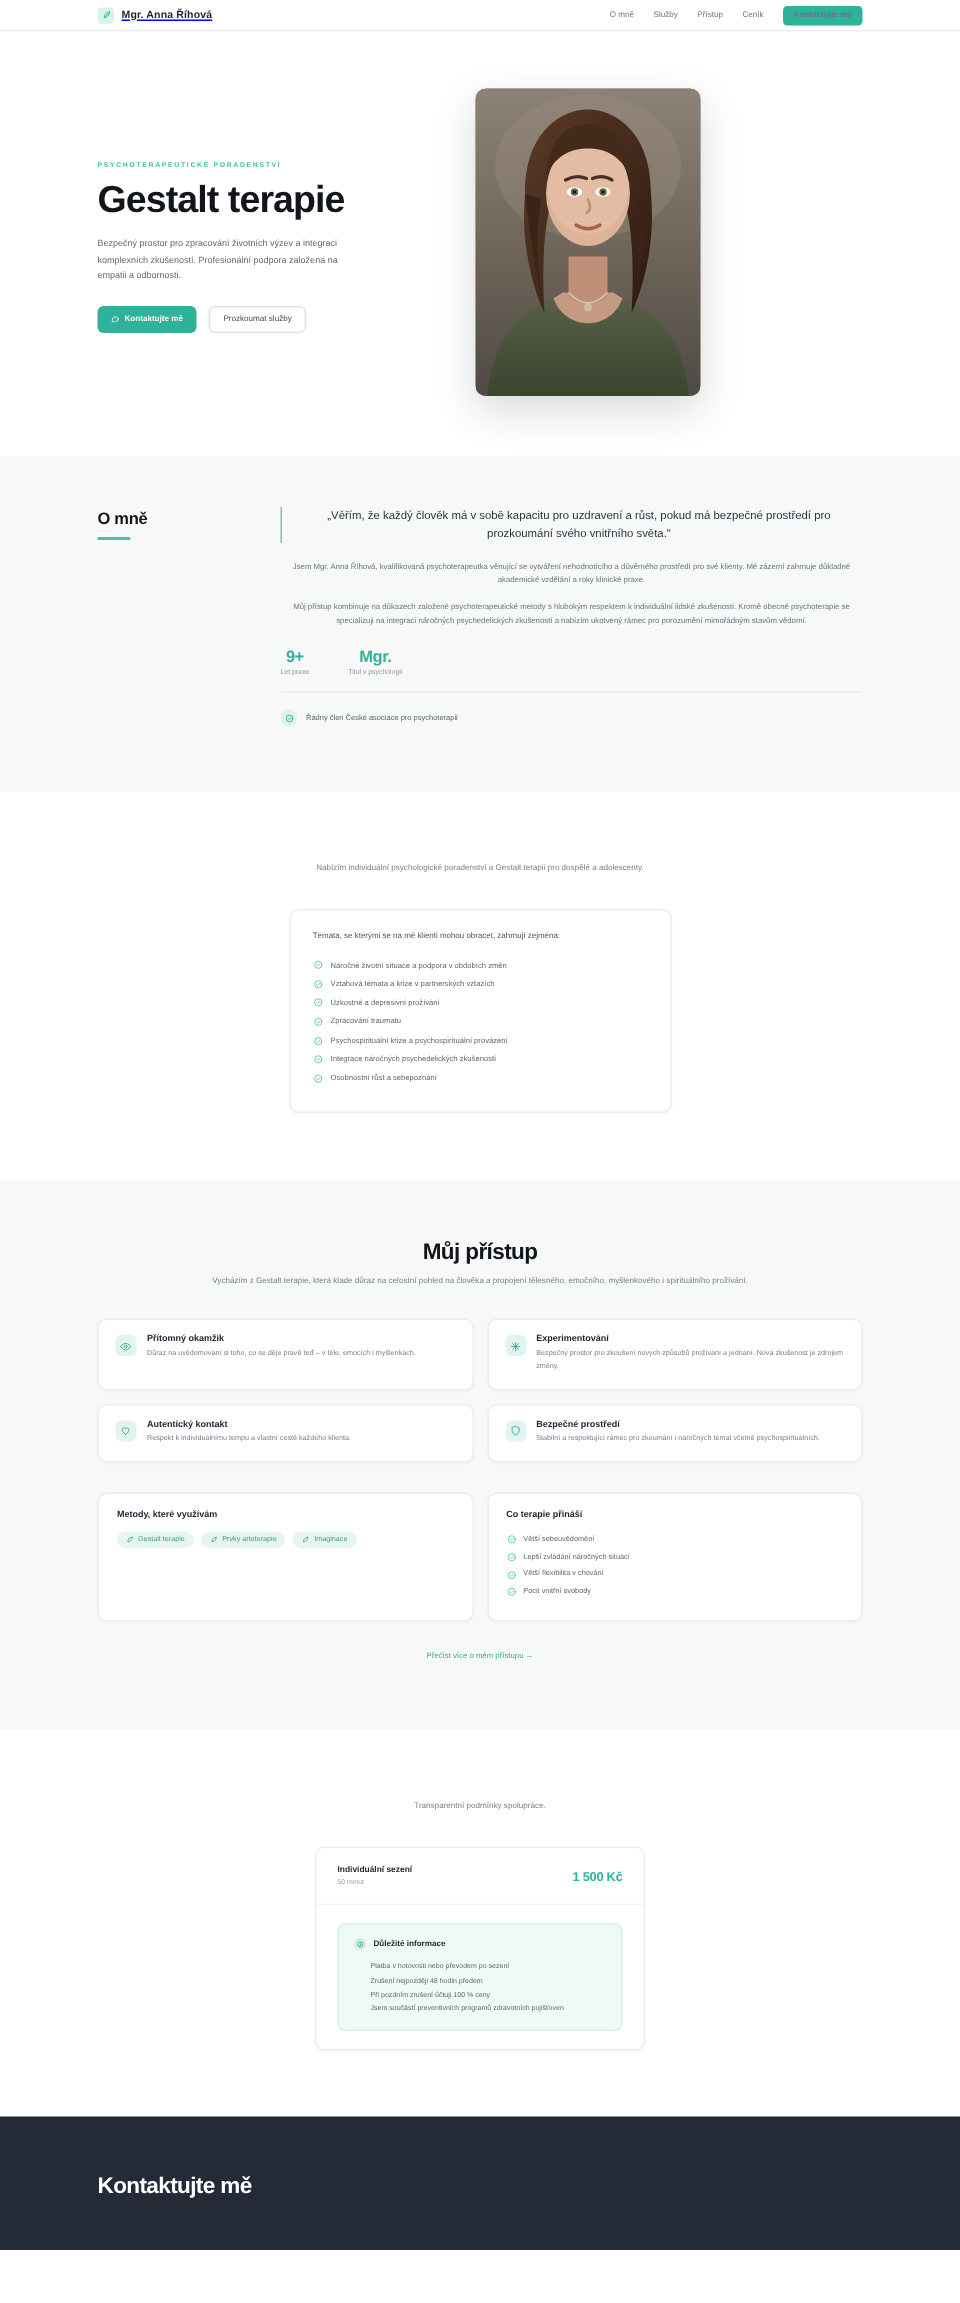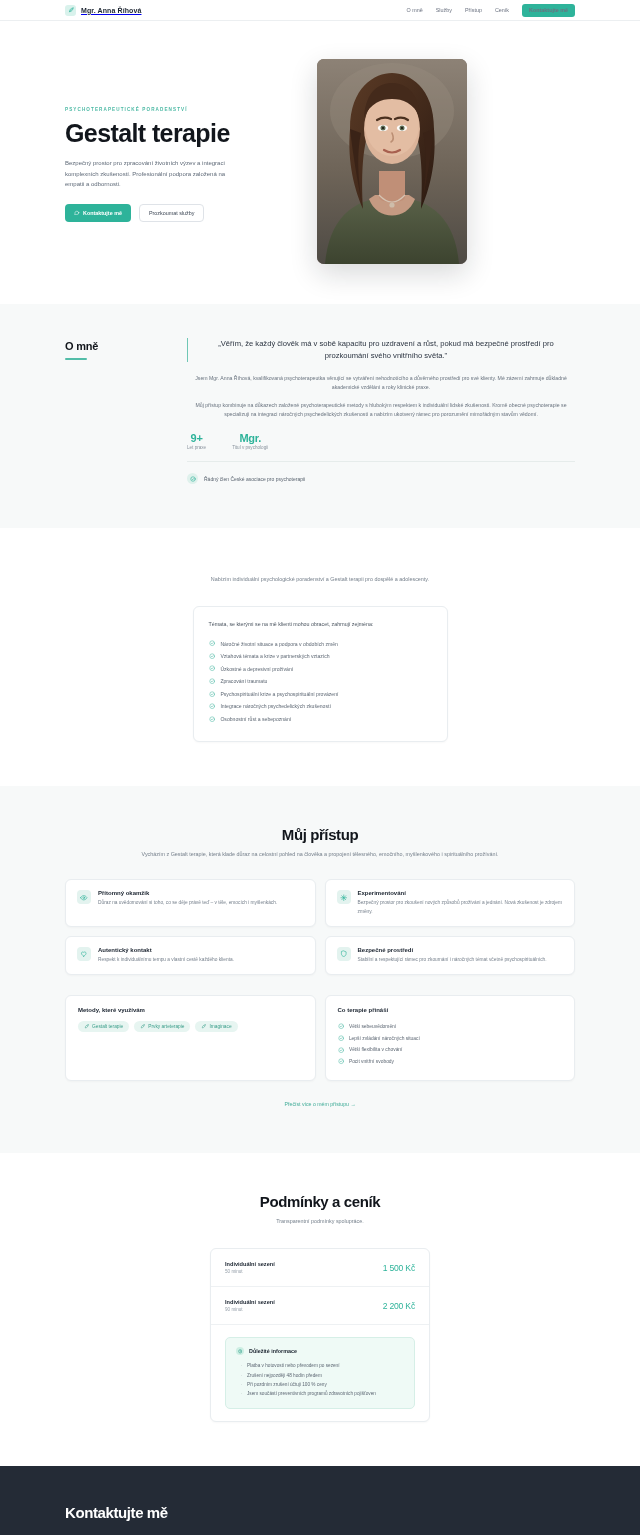--- a/index.html
+++ b/index.html
@@ -129,21 +129,21 @@
   .more { display: block; text-align: center; margin-top: 20px; font-size: 5.2px; color: #3eab97; text-decoration: none; }
 
   
   .price-card { margin: 22px auto 0; width: 220px; padding: 0 0 12px; }
   .price-row {
     display: flex; align-items: center; justify-content: space-between;
     padding: 12px 14px; border-bottom: 1px solid #eef1f3;
   }
   .price-name { font-size: 5.6px; font-weight: 700; color: #1b2430; }
   .price-dur { font-size: 4.6px; color: #96a0aa; margin-top: 2px; }
-  .price-val { font-size: 8.6px; font-weight: 400; color: #2eb39a; letter-spacing: -.2px; }
+  .price-val { font-size: 8.6px; font-weight: 700; color: #2eb39a; letter-spacing: -.2px; }
   .notice {
     margin: 12px 14px 0; background: #effaf6; border: 1px solid #d6efe7;
     border-radius: 5px; padding: 9px 10px 10px;
   }
   .notice-head { display: flex; align-items: center; gap: 5px; margin-bottom: 6px; }
   .notice-head span { font-size: 5.4px; font-weight: 700; color: #1b2430; }
   .notice-ic { width: 8px; height: 8px; border-radius: 50%; background: #cdeee3; display: flex; align-items: center; justify-content: center; flex: none; }
   .notice-ic svg { width: 4.6px; height: 4.6px; display: block; }
   .notice ul { list-style: none; padding-left: 4px; }
   .notice li { font-size: 4.7px; color: #5d6773; padding: 2.1px 0; position: relative; padding-left: 7px; }
@@ -453,37 +453,29 @@
             <span>Pocit vnitřní svobody</span>
           </li>
         </ul>
       </div>
     </div>
 
     <a class="more" href="#">Přečíst více o mém přístupu →</a>
   </section>
 
   <section class="sec">
-    <h2 class="sec-title">Podmínky a ceník</h2>
     <p class="sec-sub">Transparentní podmínky spolupráce.</p>
 
     <div class="card price-card">
       <div class="price-row">
         <div>
           <div class="price-name">Individuální sezení</div>
           <div class="price-dur">50 minut</div>
         </div>
         <div class="price-val">1 500 Kč</div>
-      </div>
-      <div class="price-row">
-        <div>
-          <div class="price-name">Individuální sezení</div>
-          <div class="price-dur">90 minut</div>
-        </div>
-        <div class="price-val">2 200 Kč</div>
       </div>
 
       <div class="notice">
         <div class="notice-head">
           <span class="notice-ic">
             <svg viewBox="0 0 24 24" fill="none" stroke="#2a9e88" stroke-width="2.6" stroke-linecap="round" stroke-linejoin="round">
                 <circle cx="12" cy="12" r="9"></circle>
                 <path d="M12 11v5M12 7.6v.1"></path>
               </svg>
           </span>

